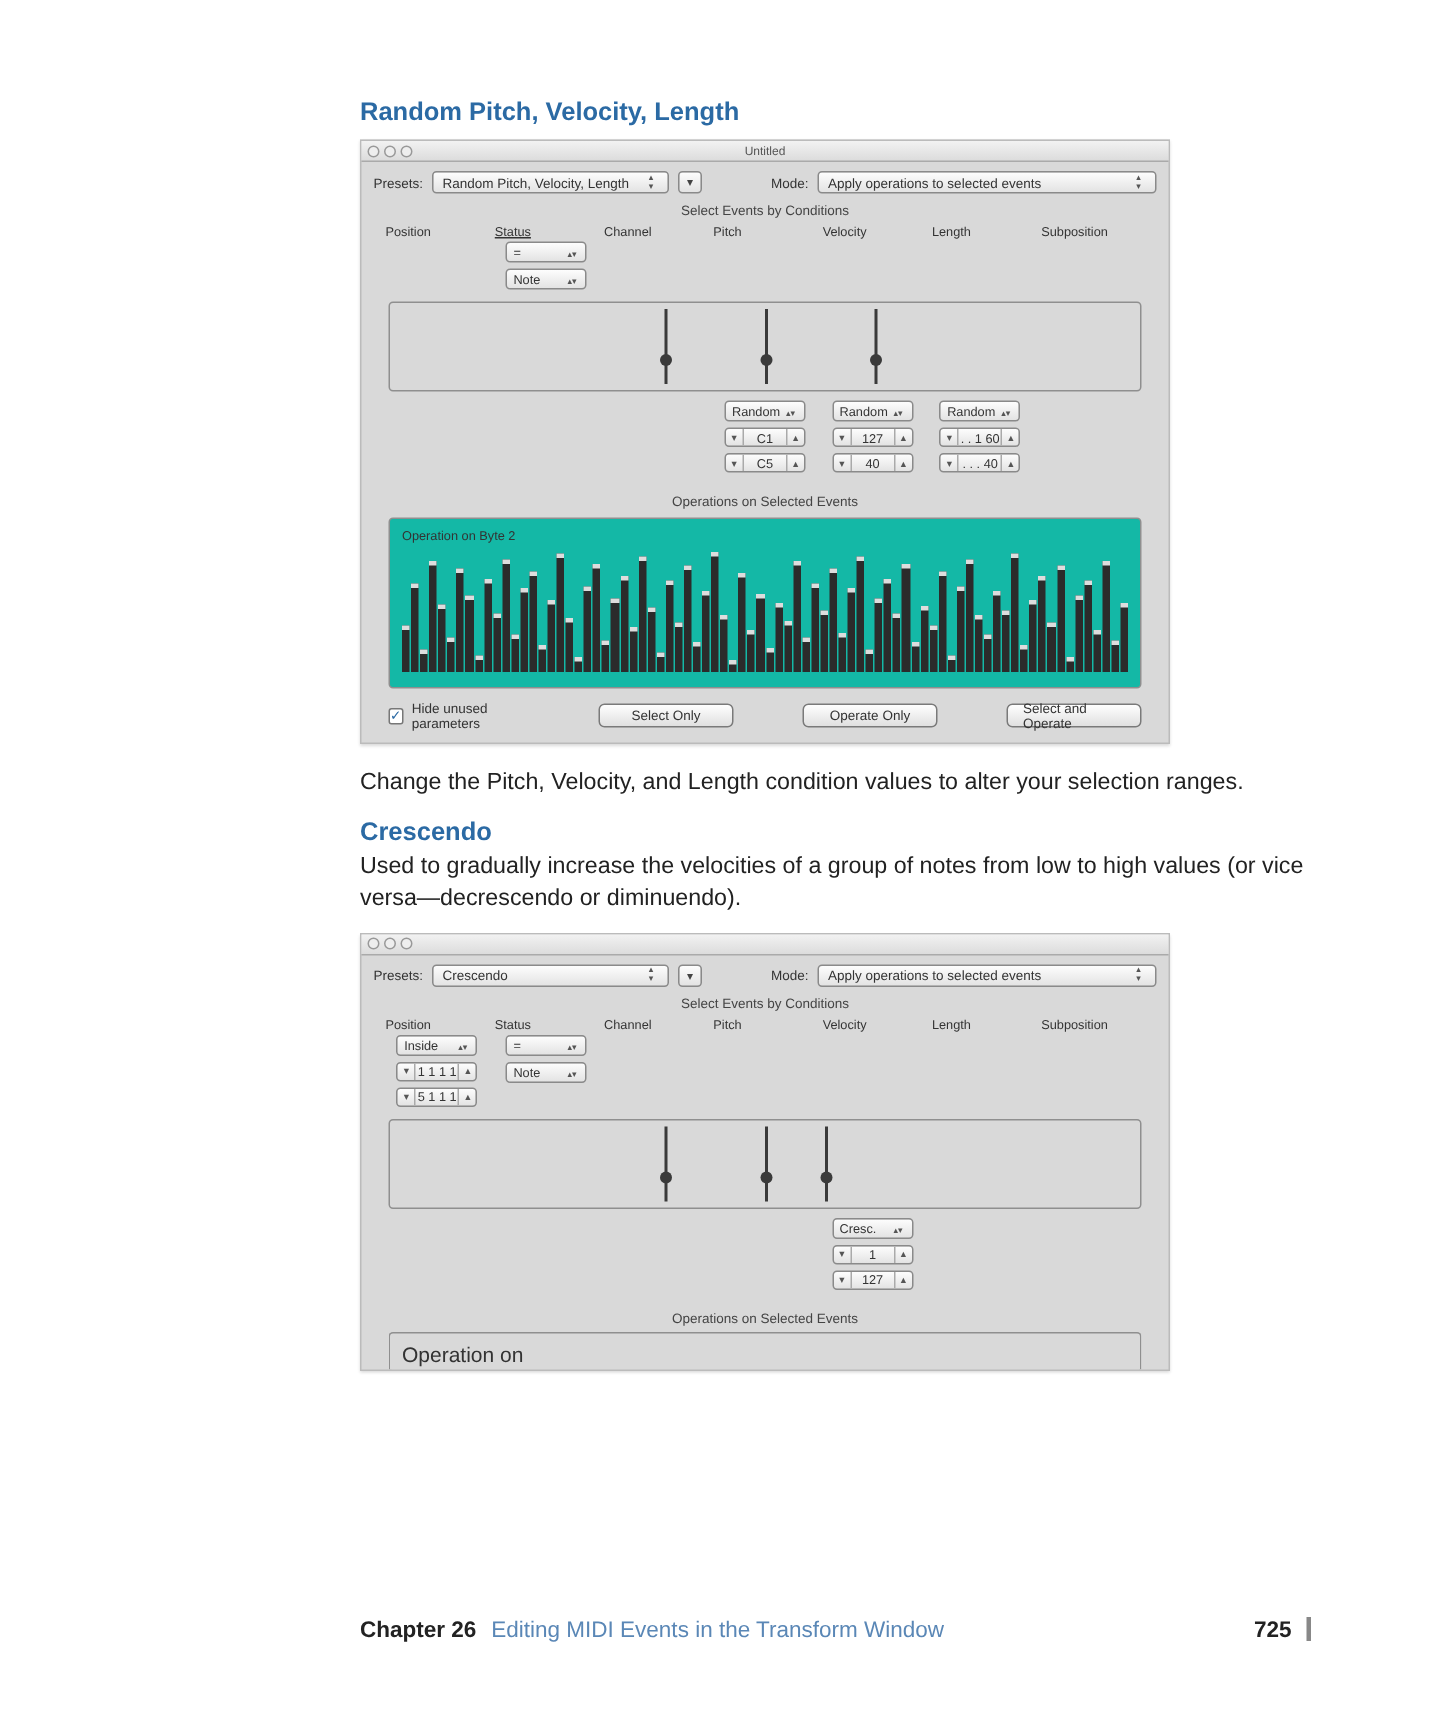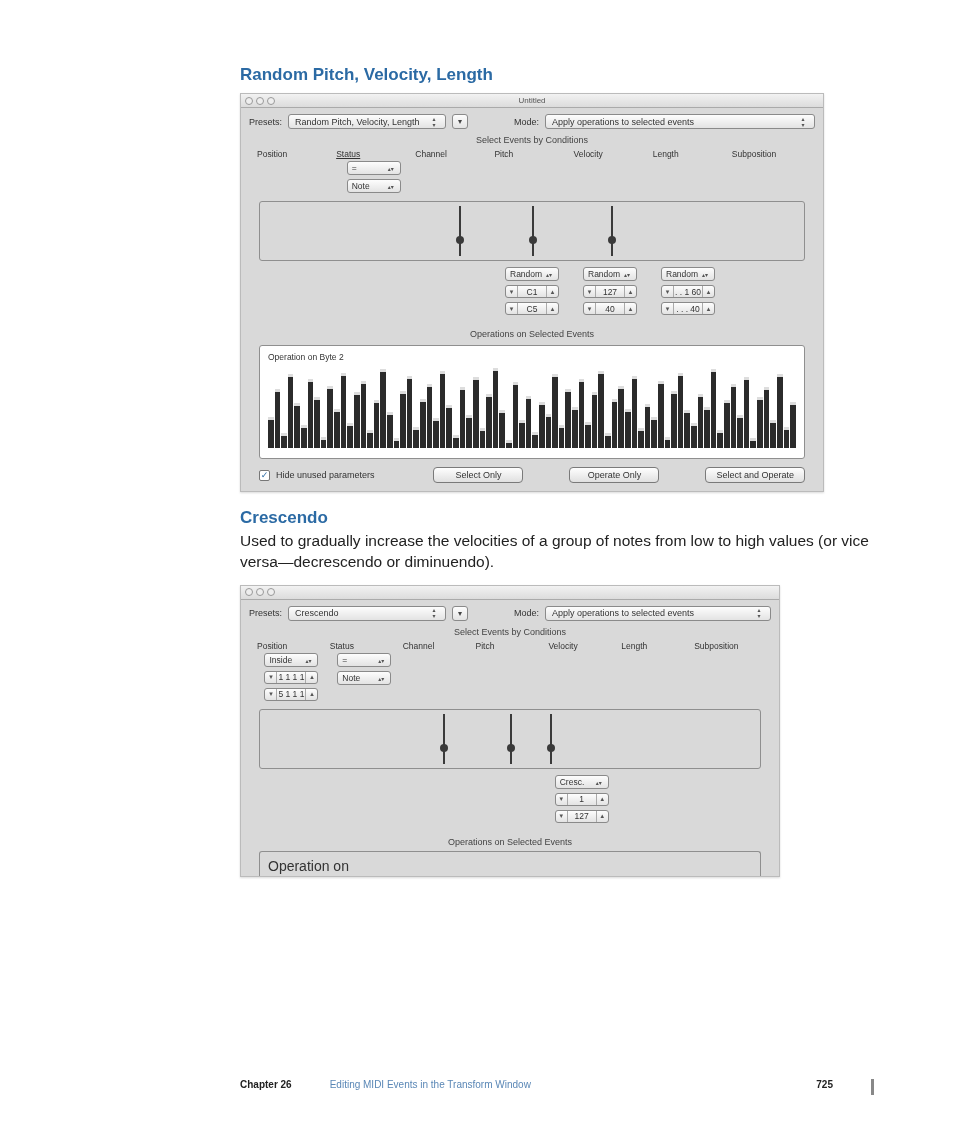--- a/index.html
+++ b/index.html
@@ -30,42 +30,42 @@
   .spin { height:13px; background:linear-gradient(#fdfdfd,#e3e3e3); border:1px solid #8a8a8a; border-radius:3px; margin:2px auto; width:54px; display:flex; align-items:center; justify-content:space-between; padding:0; font-size:8.5px; overflow:hidden;}
   .spin .sb{width:12px;height:100%;display:flex;align-items:center;justify-content:center;font-size:7px;color:#555;border-left:1px solid #aaa;}
   .spin .sb.l{border-left:0;border-right:1px solid #aaa;}
   .spin .sv{flex:1;text-align:center;}
   .condbox { margin: 6px 10px 0; height: 60px; border:1px solid #8f8f8f; border-radius:3px; background: #d9d9d9; position:relative;}
   .vline { position:absolute; top:4px; bottom:4px; width:2px; background:#3a3a3a; }
   .vline .dot{position:absolute;bottom:12px;left:-3px;width:8px;height:8px;border-radius:50%;background:#3a3a3a;}
   .opbox { margin: 4px 10px 0; padding-bottom:6px; }
   .opgrid { display:grid; grid-template-columns: repeat(7,1fr);}
   .opcol { display:flex; flex-direction:column; align-items:center;}
-  .chartbox { margin: 6px 10px 0; border:1px solid #8f8f8f; border-radius:3px; background:#ffffff; padding:6px 8px 10px;}
+  .chartbox { margin: 6px 10px 0; border:1px solid #8f8f8f; border-radius:3px; background:#14b8a6; padding:6px 8px 10px;}
   .chartlab{font-size:8.5px;margin-bottom:4px;}
   .chart { height:82px; display:flex; align-items:flex-end; gap:1px;}
   .bar { flex:1; background:#2b2b2b; border-top:3px solid #ddd;}
   .botrow { margin:8px 10px 0; display:flex; align-items:center; gap:6px;}
   .chk{ width:11px;height:11px;background:#fff;border:1px solid #777;border-radius:2px;display:flex;align-items:center;justify-content:center;color:#2b6aa4;font-size:9px;}
   .btn { height:16px; min-width:90px; padding:0 10px; background:linear-gradient(#fefefe,#e0e0e0); border:1px solid #7a7a7a; border-radius:4px; font-size:9px; display:flex;align-items:center;justify-content:center;margin-left:40px;}
-  .footer { position:absolute; bottom:50px; left:240px; right:80px; display:flex; align-items:flex-start; font-size:10px;gap:28px;}
+  .footer { position:absolute; bottom:50px; left:240px; right:80px; display:flex; align-items:flex-start; font-size:15px;}
   .footer .ch{ font-weight:700; }
   .footer .ct{ color:#5a87b6; margin-left:10px;}
   .footer .pg{ margin-left:auto; font-weight:700;}
   .footer .bar-r{ width:3px; height:16px; background:#888; margin-left:10px;}
   .gap{flex:1;}
 </style>
 </head>
 <body>
 
 <div class="page">
 
   <h3 class="sec">Random Pitch, Velocity, Length</h3>
 
-  <div class="shot" style="width:584px">
+  <div class="shot" style="width:540px">
     <div class="titlebar">
       <span class="tb-dot"></span>
       <span class="tb-dot"></span>
       <span class="tb-dot"></span>
       <span class="tb-title">Untitled</span>
     </div>
     <div class="panel">
       <div class="row">
         <span class="lab">Presets:</span>
         <div class="selwide" style="max-width:158px">
@@ -265,20 +265,21 @@
         <div class="chk">✓</div>
         <span class="lab">Hide unused parameters</span>
         <span class="gap"></span>
         <div class="btn">Select Only</div>
         <div class="btn">Operate Only</div>
         <div class="btn">Select and Operate</div>
       </div>
     </div>
   </div>
 
+  <p class="body">Change the Pitch, Velocity, and Length condition values to alter your selection ranges.</p>
 
   <h3 class="sec">Crescendo</h3>
   <p class="body">Used to gradually increase the velocities of a group of notes from low to high values (or vice versa—decrescendo or diminuendo).</p>
 
   <div class="shot" style="width:540px">
     <div class="titlebar">
       <span class="tb-dot"></span>
       <span class="tb-dot"></span>
       <span class="tb-dot"></span>
     </div>

